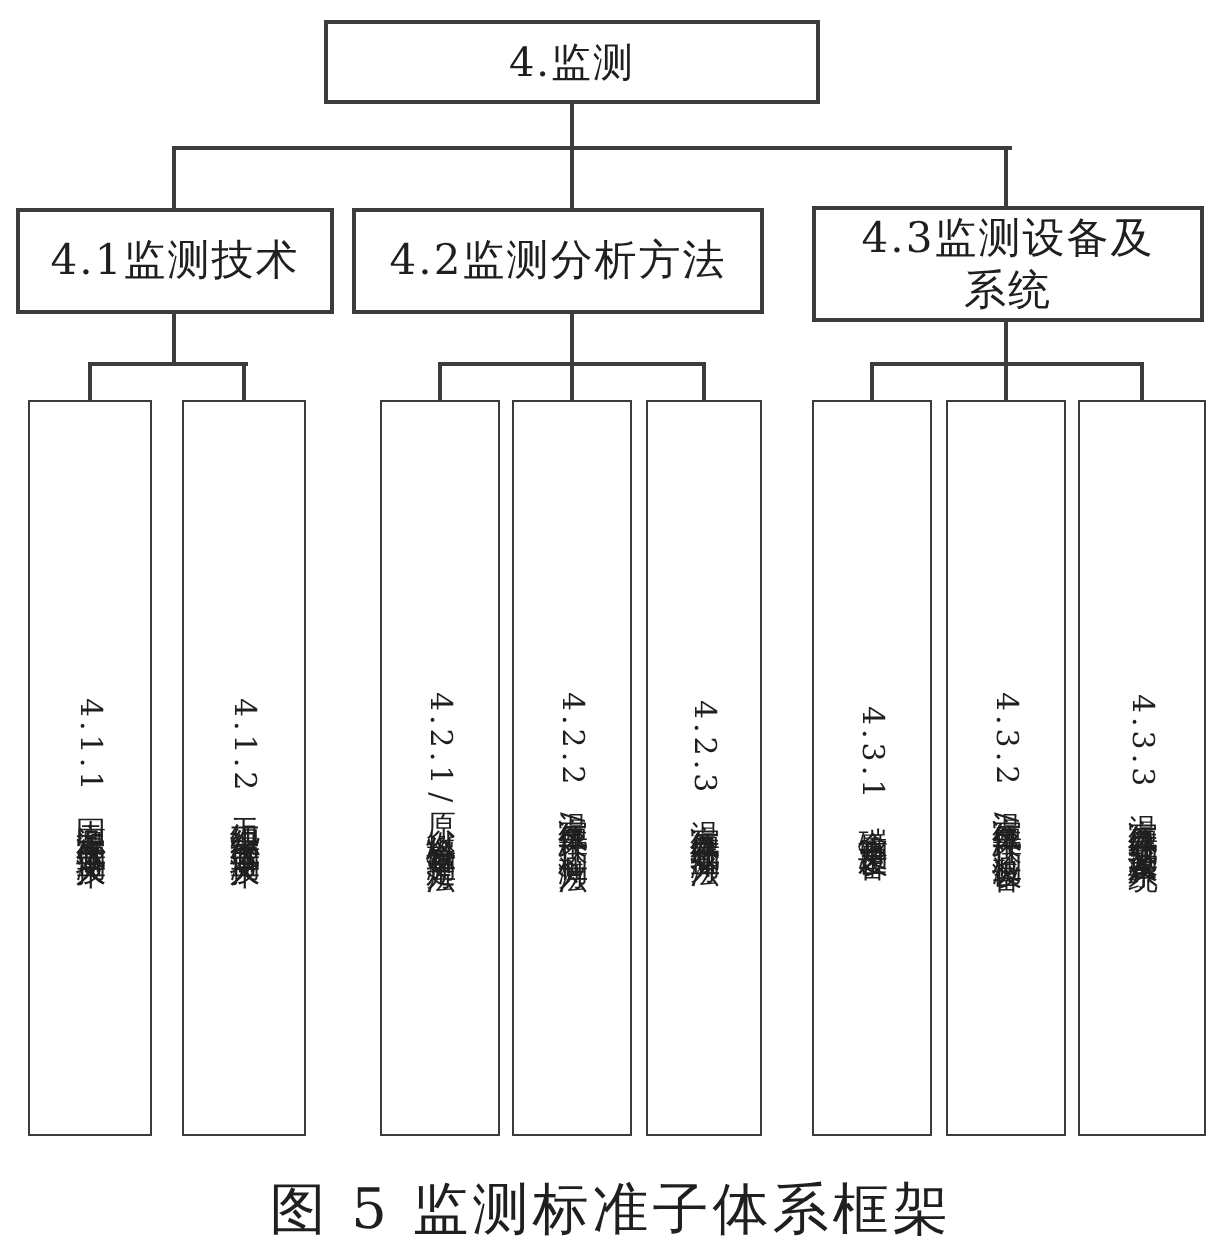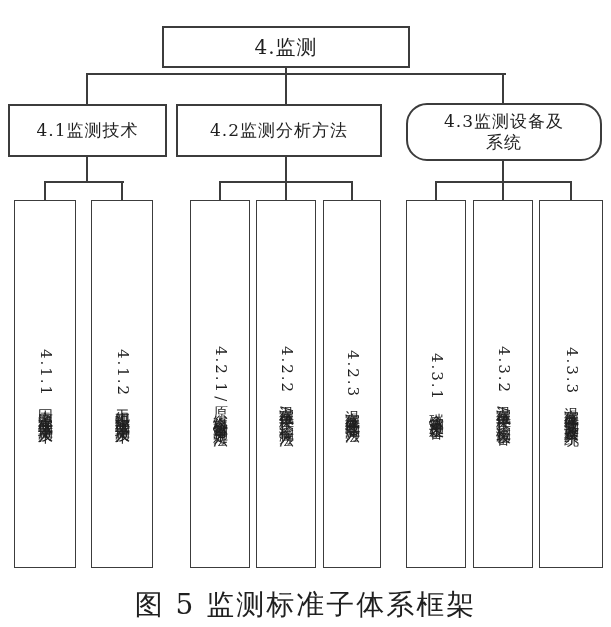--- a/index.html
+++ b/index.html
@@ -27,22 +27,22 @@
     border: 2px solid #3c3c3c;
     background: #ffffff;
     display: flex;
     align-items: center;
     justify-content: center;
     text-align: center;
     box-sizing: border-box;
     white-space: pre-line;
     line-height: 1.25;
   }
-  .root-box  { font-size: 20px; letter-spacing: 1px; margin-top: 16px; }
-  .l2-box    { font-size: 17px; letter-spacing: 1px; }
+  .root-box  { font-size: 20px; letter-spacing: 1px; }
+  .l2-box    { font-size: 21px; letter-spacing: 1px; }
   
   .vbox {
     position: absolute;
     border: 1px solid #3c3c3c;
     background: #ffffff;
     display: flex;
     align-items: center;
     justify-content: center;
     box-sizing: border-box;
   }
@@ -90,21 +90,21 @@
   <div class="line" style="left:435px; top:181px; width:2px;   height:20px;"></div>
   <div class="line" style="left:502px; top:181px; width:2px;   height:20px;"></div>
   <div class="line" style="left:570px; top:181px; width:2px;   height:20px;"></div>
 
   <div class="hbox root-box" style="left:162px; top:10px; width:248px; height:42px;">4.监测</div>
 
   <div class="hbox l2-box" style="left:8px; top:104px; width:159px; height:53px;">4.1监测技术</div>
 
   <div class="hbox l2-box" style="left:176px; top:104px; width:206px; height:53px;">4.2监测分析方法</div>
 
-  <div class="hbox l2-box" style="left:406px; top:103px; width:196px; height:58px;border-radius:21px;">4.3监测设备及
+  <div class="hbox l2-box" style="left:406px; top:103px; width:196px; height:58px;">4.3监测设备及
 系统</div>
 
   <div class="vbox" style="left:14px; top:200px; width:62px; height:368px;">
     <span class="vtext">4.1.1固定源温室气体监测技术</span>
   </div>
 
   <div class="vbox" style="left:91px; top:200px; width:62px; height:368px;">
     <span class="vtext">4.1.2无组织温室气体监测技术</span>
   </div>
 

